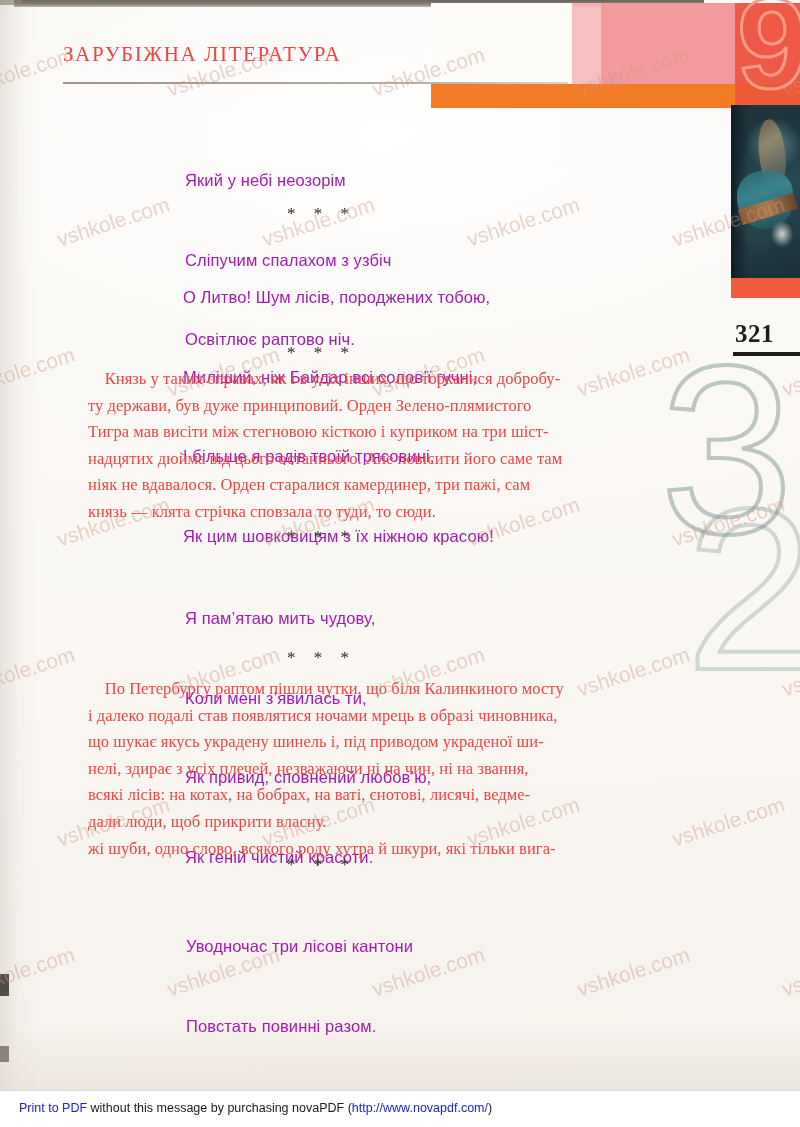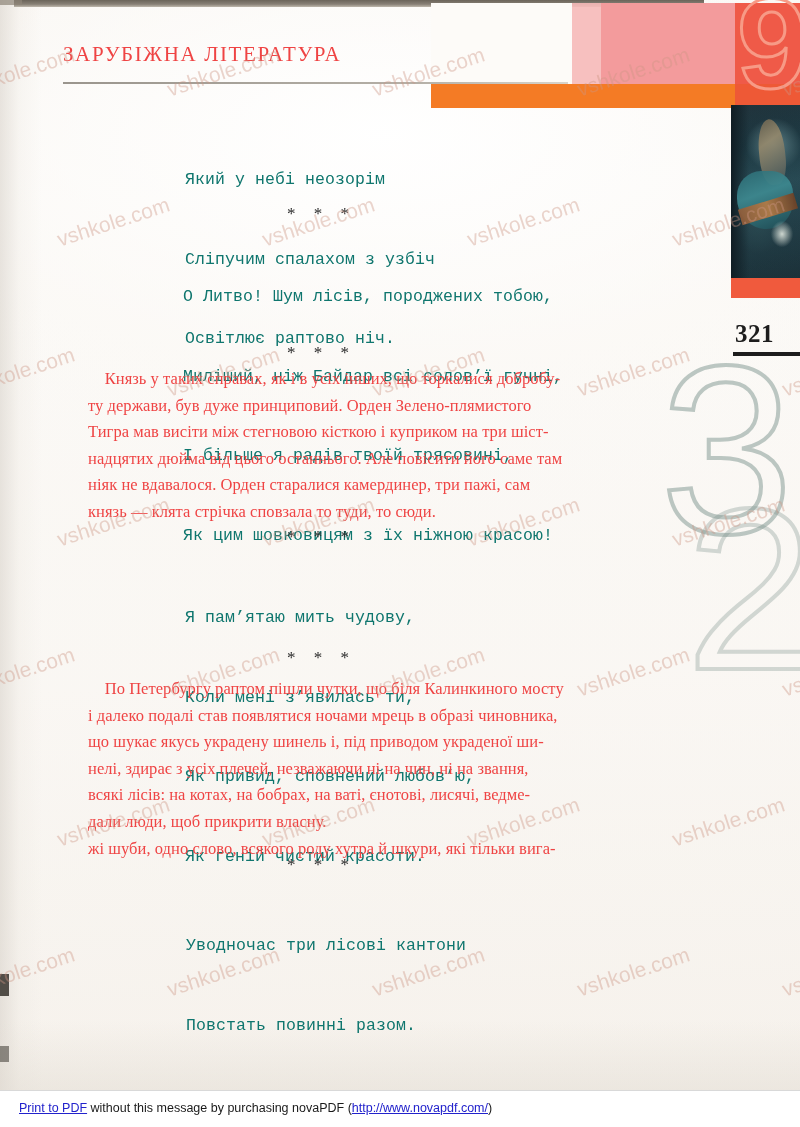--- a/index.html
+++ b/index.html
@@ -242,24 +242,24 @@
 
   
   .content {
     position: absolute;
     left: 0; top: 0;
     width: 800px;
   }
 
   .verse {
     position: absolute;
-    font-family: Liberation Mono, monospace;
+    font-family: Liberation Sans, sans-serif;
     font-size: 16.5px;
     line-height: 26.5px;
-    color: #0f766e;
+    color: #a21caf;
     white-space: pre;
     letter-spacing: 0.1px;
   }
   .verse div { white-space: pre; }
 
   .stars {
     position: absolute;
     font-family: "Liberation Serif", serif;
     font-size: 17px;
     letter-spacing: 7px;
@@ -289,21 +289,20 @@
     position: absolute;
     left: 19px; top: 10px;
     font-family: "Liberation Sans", sans-serif;
     font-size: 12.5px;
     color: #1a1a1a;
     white-space: nowrap;
   }
   .footer-text a,
   .footer-text .lnk {
     color: #2222cc;
-    text-decoration: underline;
   }
 
   
   .wm-layer {
     position: absolute;
     inset: 0;
     pointer-events: none;
     overflow: hidden;
   }
   .wm {

